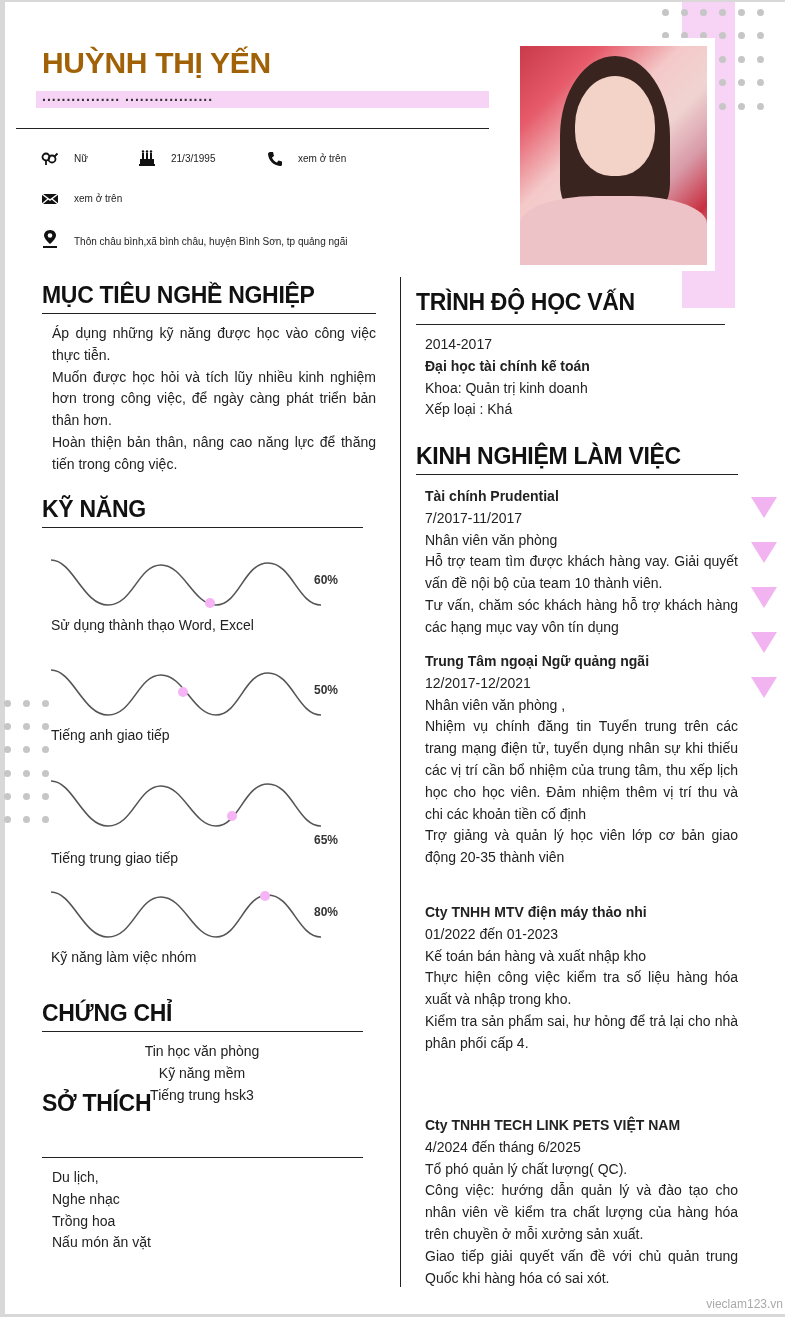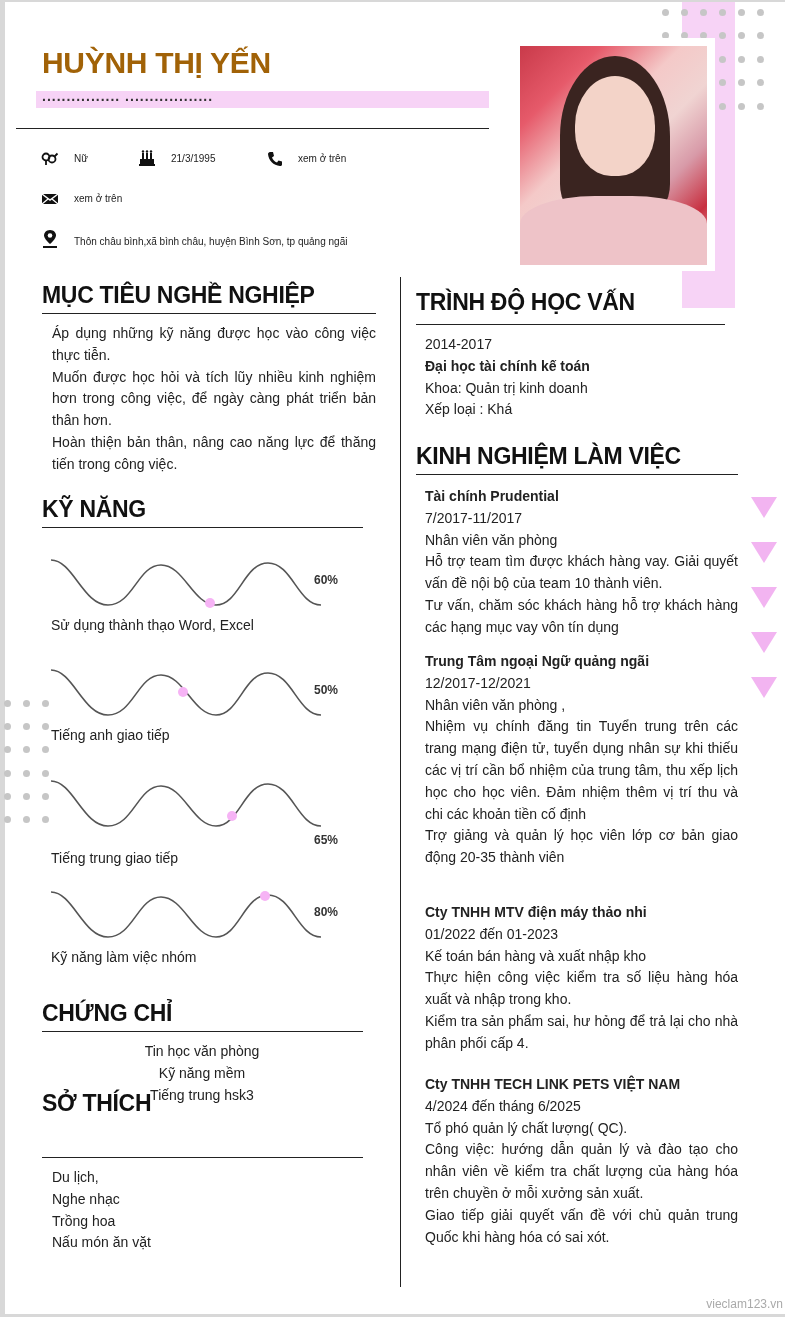--- a/index.html
+++ b/index.html
@@ -267,21 +267,21 @@
   </div>
 
   <div class="para" style="left:425px;top:902px;width:313px;">
     <p class="bold">Cty TNHH MTV  điện máy thảo nhi</p>
     <p>01/2022 đến 01-2023</p>
     <p>Kế toán bán hàng và xuất nhập kho</p>
     <p>Thực hiện công việc kiểm tra số liệu hàng hóa xuất và nhập trong kho.</p>
     <p>Kiểm tra sản phẩm sai, hư hỏng để trả lại cho nhà phân phối cấp 4.</p>
   </div>
 
-  <div class="para" style="left:425px;top:1074px;width:313px;">
+  <div class="para" style="left:425px;top:1115px;width:313px;">
     <p class="bold">Cty  TNHH TECH LINK PETS VIỆT NAM</p>
     <p>4/2024 đến tháng 6/2025</p>
     <p>Tổ phó quản lý chất lượng( QC).</p>
     <p>Công việc: hướng dẫn quản lý và đào tạo cho nhân viên về kiểm tra chất lượng của hàng hóa trên chuyền ở mỗi xưởng sản xuất.</p>
     <p>Giao tiếp giải quyết vấn đề với chủ quản trung Quốc khi hàng hóa có sai xót.</p>
   </div>
 
   <div class="tri" style="top:497px;"></div>
   <div class="tri" style="top:542px;"></div>
   <div class="tri" style="top:587px;"></div>

